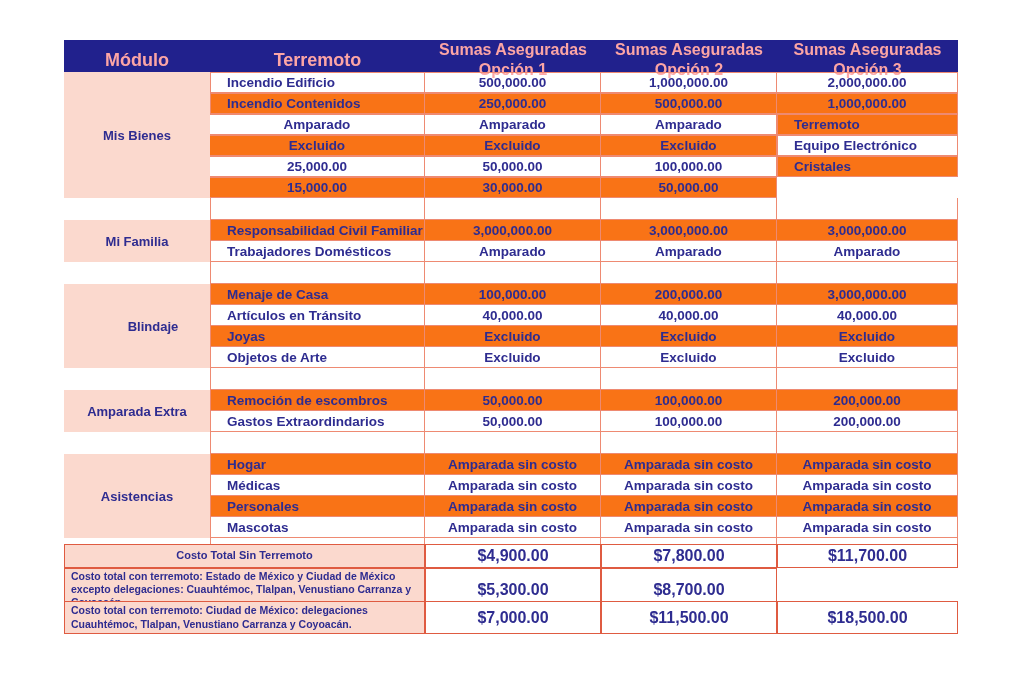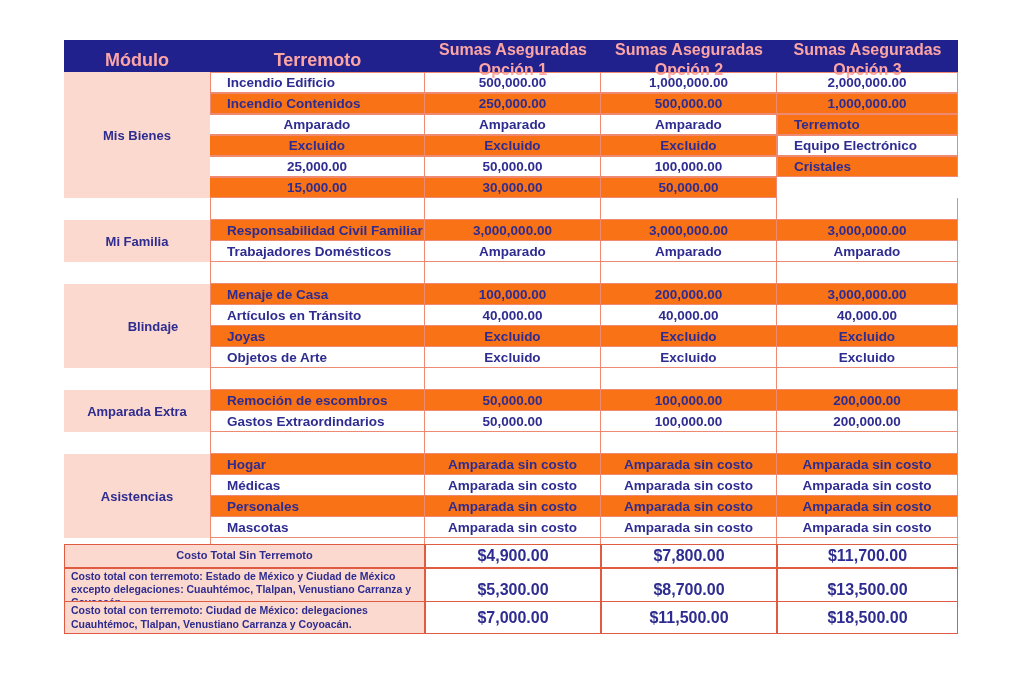--- a/index.html
+++ b/index.html
@@ -224,21 +224,20 @@
       <div class="trow main">
         <div class="tlabel">Costo Total Sin Terremoto</div>
         <div class="tvalue">$4,900.00</div>
         <div class="tvalue">$7,800.00</div>
         <div class="tvalue">$11,700.00</div>
       </div>
       <div class="trow">
         <div class="tlabel">Costo total con terremoto: Estado de México y Ciudad de México excepto delegaciones: Cuauhtémoc, Tlalpan, Venustiano Carranza y Coyoacán.</div>
         <div class="tvalue">$5,300.00</div>
         <div class="tvalue">$8,700.00</div>
-        <div class="tvalue">$13,500.00</div>
       </div>
       <div class="trow">
         <div class="tlabel">Costo total con terremoto: Ciudad de México: delegaciones Cuauhtémoc, Tlalpan, Venustiano Carranza y Coyoacán.</div>
         <div class="tvalue">$7,000.00</div>
         <div class="tvalue">$11,500.00</div>
         <div class="tvalue">$18,500.00</div>
       </div>
     </div>
 </div>
 

